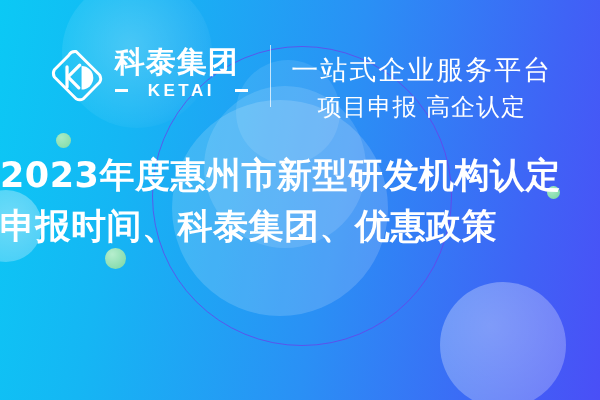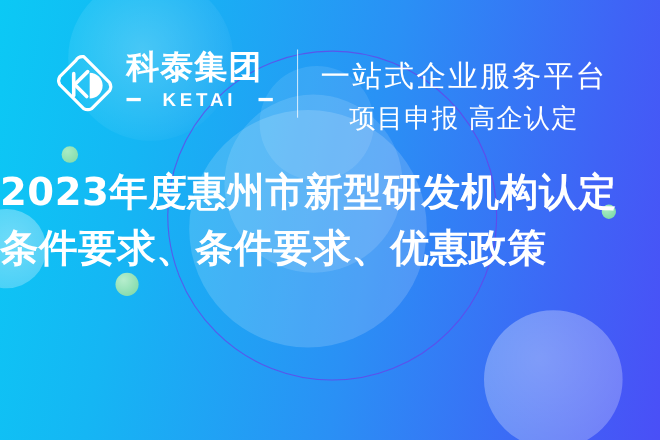--- a/index.html
+++ b/index.html
@@ -227,16 +227,16 @@
 
     <div class="tagline">
       <div class="tagline-main">一站式企业服务平台</div>
       <div class="tagline-sub">项目申报 高企认定</div>
     </div>
 
   </div>
 
   <div class="headline">
     <div class="headline-line">2023年度惠州市新型研发机构认定</div>
-    <div class="headline-line">条件要求、条件要求、优惠政策</div>
+    <div class="headline-line">申报时间、科泰集团、优惠政策</div>
   </div>
 
 </div>
 
 </body></html>

